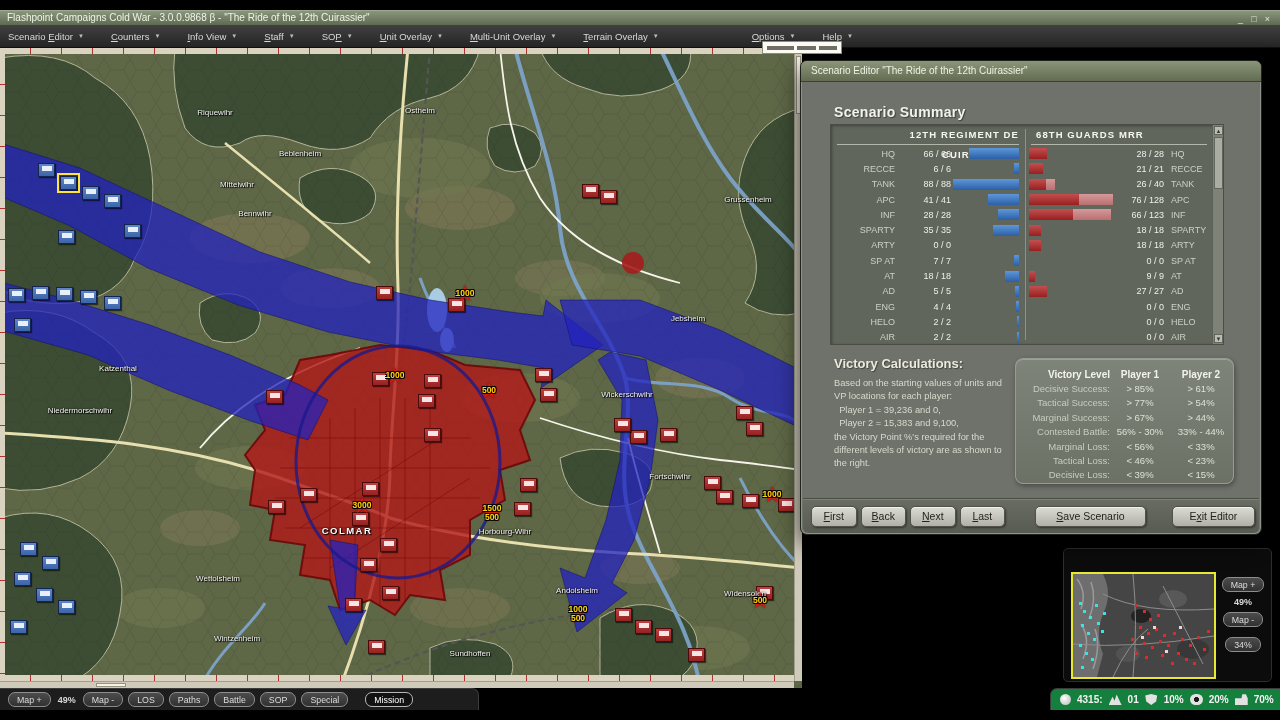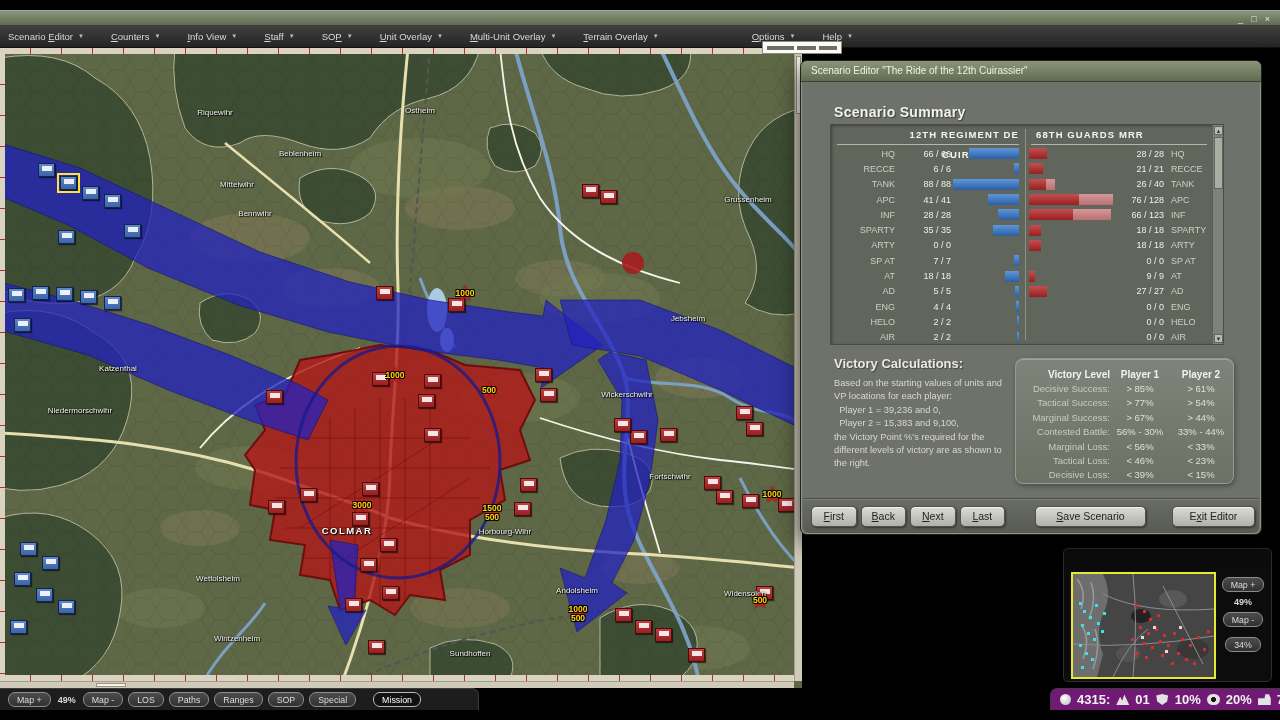--- a/index.html
+++ b/index.html
@@ -91,33 +91,34 @@
   #mm-resize{position:absolute;right:5px;top:3px;width:12px;height:12px;background:#3a452e;border:1px solid #95a183;color:#cfe0b0;font-size:8px;line-height:11px;text-align:center}
   #mm-map{position:absolute;left:7px;top:23px;width:145px;height:107px;border:2px solid #e8e832;background:#474747;overflow:hidden}
   .mmdot{position:absolute;width:3px;height:3px;z-index:2}
   #mm-btns{position:absolute;right:5px;top:28px;width:46px;display:flex;flex-direction:column;align-items:center;gap:5px}
 
   
   .tbtn{height:15px;background:linear-gradient(#4c4c4c,#313131);border:1px solid #8d8d8d;border-radius:7px;color:#dcdcdc;font-size:8.8px;display:flex;align-items:center;justify-content:center;padding:0 8px;white-space:nowrap}
   .tbtn.active{background:#121212;border-color:#b9b9b9;color:#fff}
   .tlabel{color:#d8d8d8;font-size:9px;font-weight:bold;padding:0 2px}
   #toolbar{position:absolute;left:0;top:688px;width:479px;height:22px;background:#1d1d1d;border-top:1px solid #3c3c3c;border-right:1px solid #3c3c3c;border-radius:0 7px 0 0;display:flex;align-items:center;gap:5px;padding-left:8px;z-index:20}
-  #statusbar{position:absolute;left:1050px;top:688px;width:230px;height:22px;background:#701a75;border-top:1px solid #3c3c3c;border-left:1px solid #3c3c3c;border-radius:7px 0 0 0;display:flex;align-items:center;gap:6px;padding-left:9px;color:#f2f2f2;font-size:13px;font-weight:bold;z-index:20}
+  #statusbar{position:absolute;left:1050px;top:688px;width:230px;height:22px;background:#15803d;border-top:1px solid #3c3c3c;border-left:1px solid #3c3c3c;border-radius:7px 0 0 0;display:flex;align-items:center;gap:6px;padding-left:9px;color:#f2f2f2;font-size:10px;font-weight:bold;z-index:20}
   .sicon{width:13px;height:11px;background:#e2e2e2;display:inline-block;flex:none}
   .sicon.moon{width:11px;height:11px;border-radius:50%;background:radial-gradient(circle at 38% 38%,#fff,#b5b5b5)}
   .sicon.mountain{clip-path:polygon(0 100%,30% 25%,46% 62%,62% 5%,100% 100%)}
   .sicon.shield{clip-path:polygon(50% 0,96% 14%,88% 68%,50% 100%,12% 68%,4% 14%)}
   .sicon.eye{border-radius:50%/58%;background:radial-gradient(circle,#1c1c1c 0 27%,#e2e2e2 28%)}
   .sicon.truck{clip-path:polygon(0 38%,52% 38%,58% 2%,86% 2%,100% 38%,100% 100%,0 100%)}
   .stext{line-height:22px}
 </style>
 </head>
 <body>
 
 <div id="titlebar">
+  <span>Flashpoint Campaigns Cold War - 3.0.0.9868 β - "The Ride of the 12th Cuirassier"</span>
   <span id="win-controls">
     <span>_</span>
     <span>□</span>
     <span>×</span>
   </span>
 </div>
 <div id="menubar">
     <div class="menu-item">
       <span>Scenario <u>E</u>ditor</span>
       <span class="arr">▼</span>
@@ -767,21 +768,21 @@
       <div class="tbtn" style="margin-top: 5px;">34%</div>
     </div>
 </div>
 
 <div id="toolbar">
     <div class="tbtn">Map +</div>
     <span class="tlabel">49%</span>
     <div class="tbtn">Map -</div>
     <div class="tbtn">LOS</div>
     <div class="tbtn">Paths</div>
-    <div class="tbtn">Ranges</div>
+    <div class="tbtn">Battle</div>
     <div class="tbtn">SOP</div>
     <div class="tbtn">Special</div>
     <div class="tbtn active" style="margin-left: 12px;">Mission</div>
   </div>
 <div id="statusbar">
     <span class="sicon moon"></span>
     <span class="stext">4315:</span>
     <span class="sicon mountain"></span>
     <span class="stext">01</span>
     <span class="sicon shield"></span>

